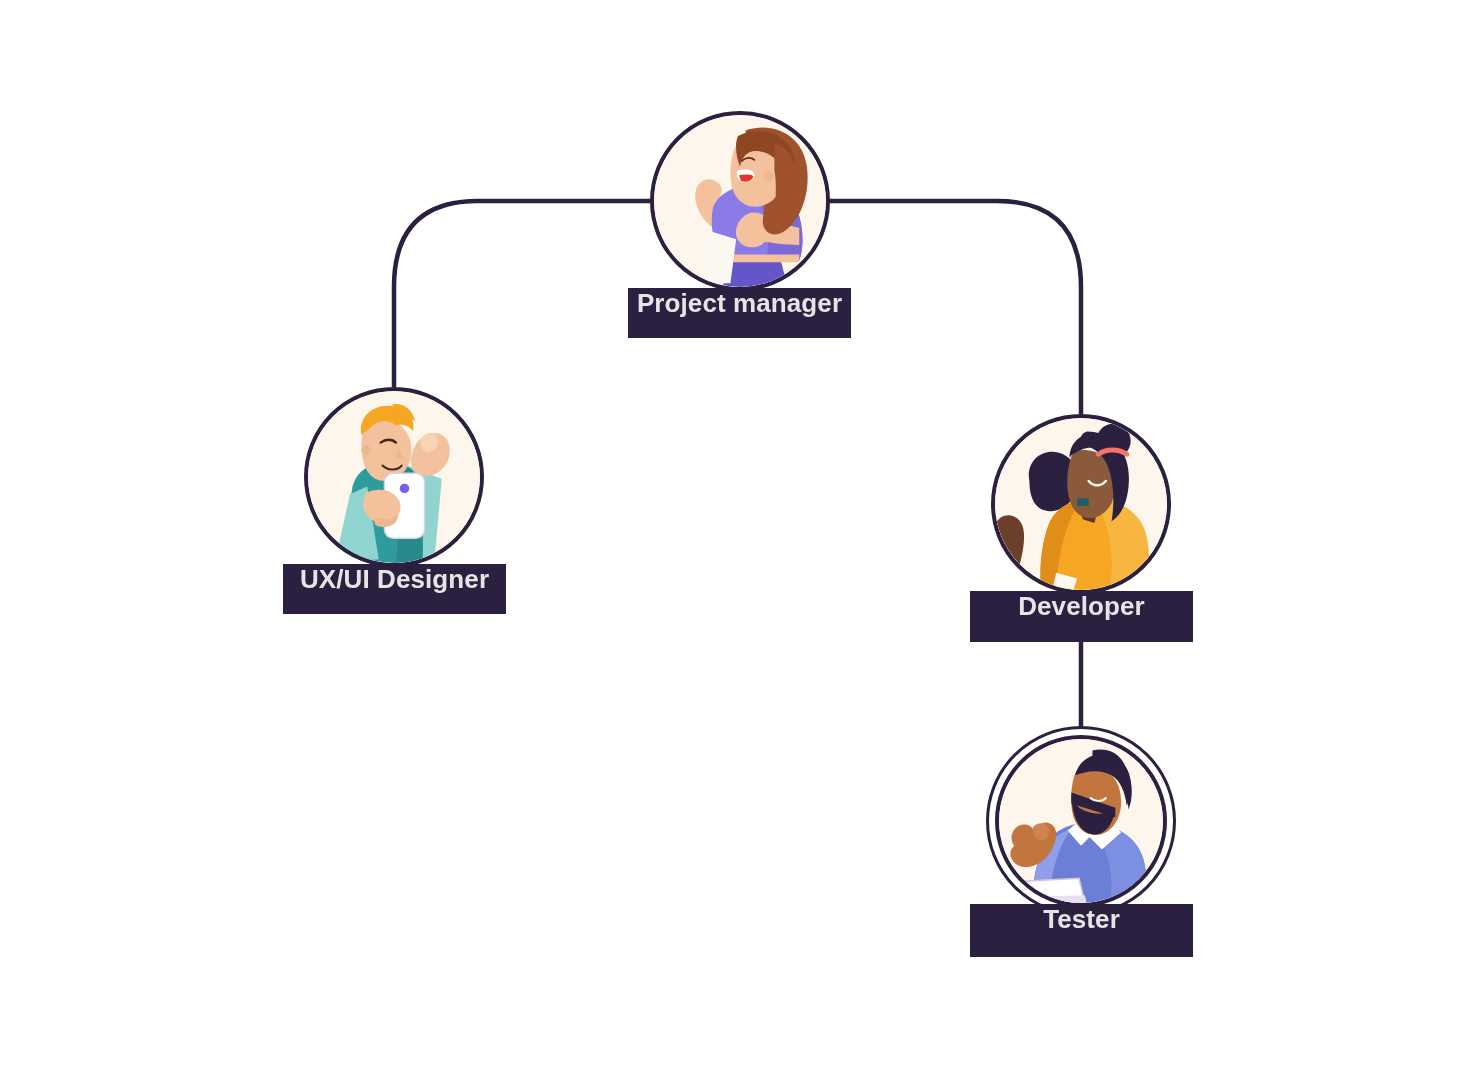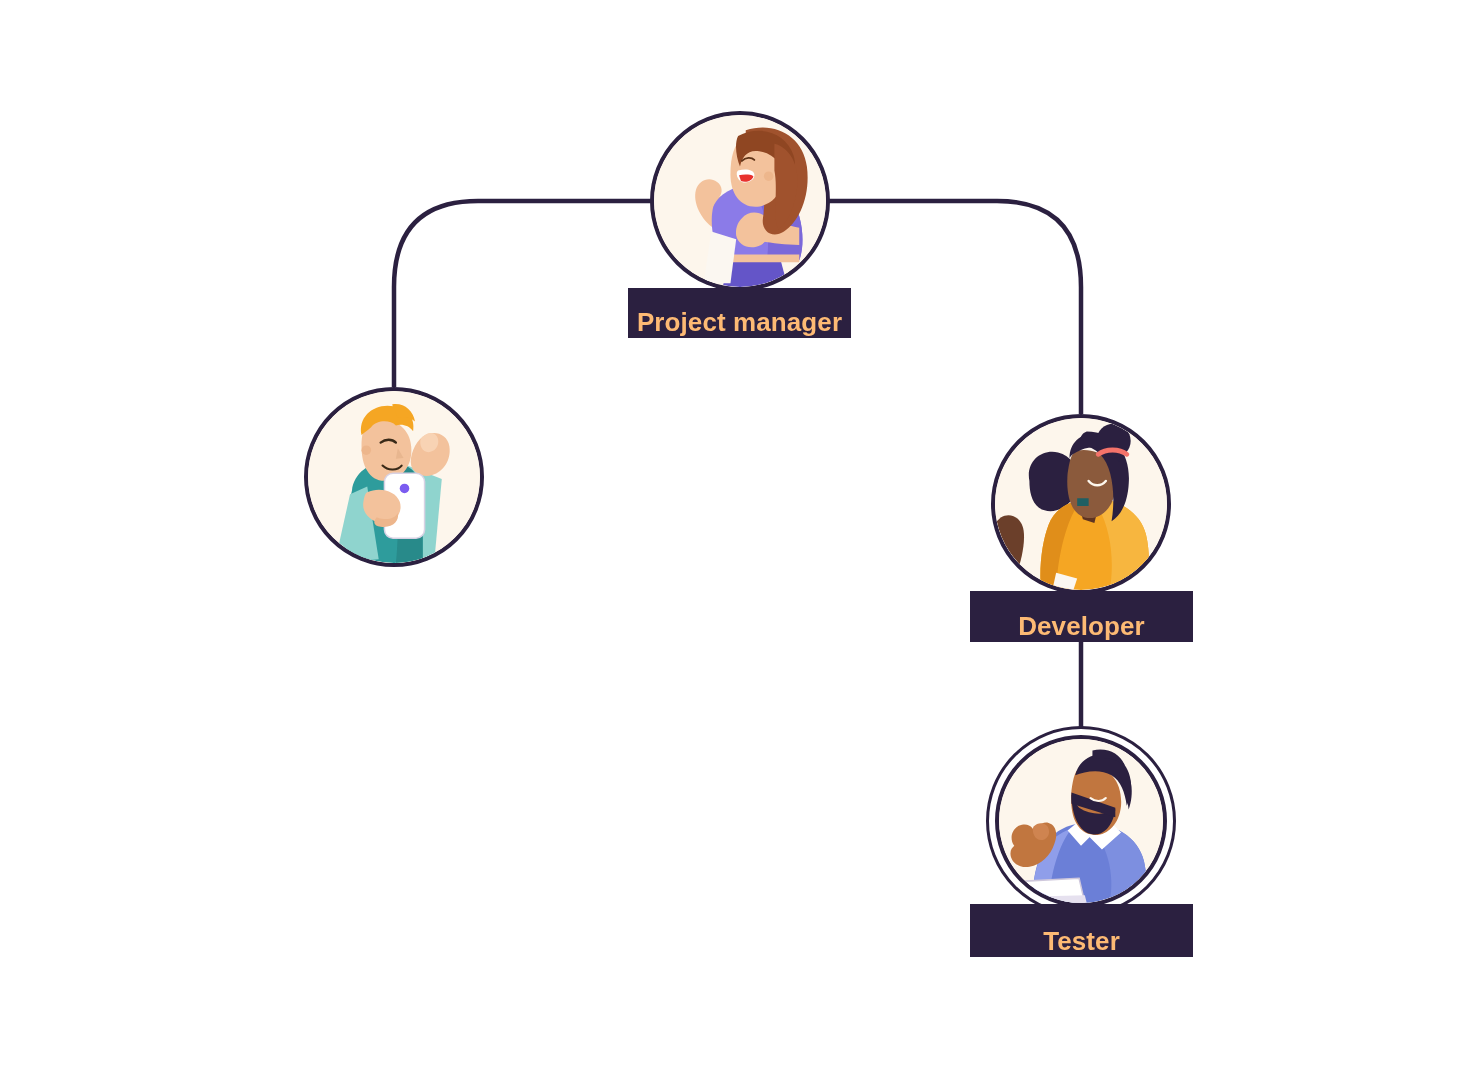--- a/index.html
+++ b/index.html
@@ -43,23 +43,23 @@
   .ring-outer {
     position: absolute;
     border-radius: 50%;
     border: 3px solid #2b2040;
     box-sizing: border-box;
     background: transparent;
   }
   .node-label {
     position: absolute;
     background: #2b2040;
-    color: #fdba74;
+    color: #e5e5e5;
     display: flex;
-    align-items: flex-end;
+    align-items: flex-start;
     justify-content: center;
     font-weight: bold;
     letter-spacing: 0.1px;
     white-space: nowrap;
     box-sizing: border-box;
   }
   .art {
     position: absolute;
     left: 0;
     top: 0;
@@ -168,20 +168,23 @@
           <path d="M78 78 C84 84 94 83 98 78" stroke="#3a2a18" stroke-width="2.2" fill="none" stroke-linecap="round"></path>
 
           <rect x="80" y="86" width="42" height="68" rx="9" fill="#ffffff" stroke="#d8d2e4" stroke-width="1.6"></rect>
           <circle cx="101" cy="102" r="5" fill="#7b5cf0"></circle>
 
           <path d="M62 106 C74 100 92 104 96 116 C100 128 90 140 76 138 C64 136 56 126 58 116 C59 110 60 107 62 106 Z" fill="#f3c29c"></path>
           <path d="M72 132 C82 136 90 134 94 128 C96 136 88 144 76 142 C68 141 68 136 72 132 Z" fill="#edb68c"></path>
         </g>
       </svg>
     </div>
+    <div class="node-label" style="left:-21px; top:177px; width:223px; height:50px; font-size:26px;">
+      <span>UX/UI Designer</span>
+    </div>
   </div>
 
   <div class="node" style="left:991px; top:414px; width:180px; height:180px;">
     <div class="node-circle ring-single" style="left:0; top:0; width:180px; height:180px;">
       <svg class="art" viewBox="0 0 180 180">
         <defs>
             <clipPath id="clipDV">
               <circle cx="90" cy="90" r="90"></circle>
             </clipPath>
           </defs>

